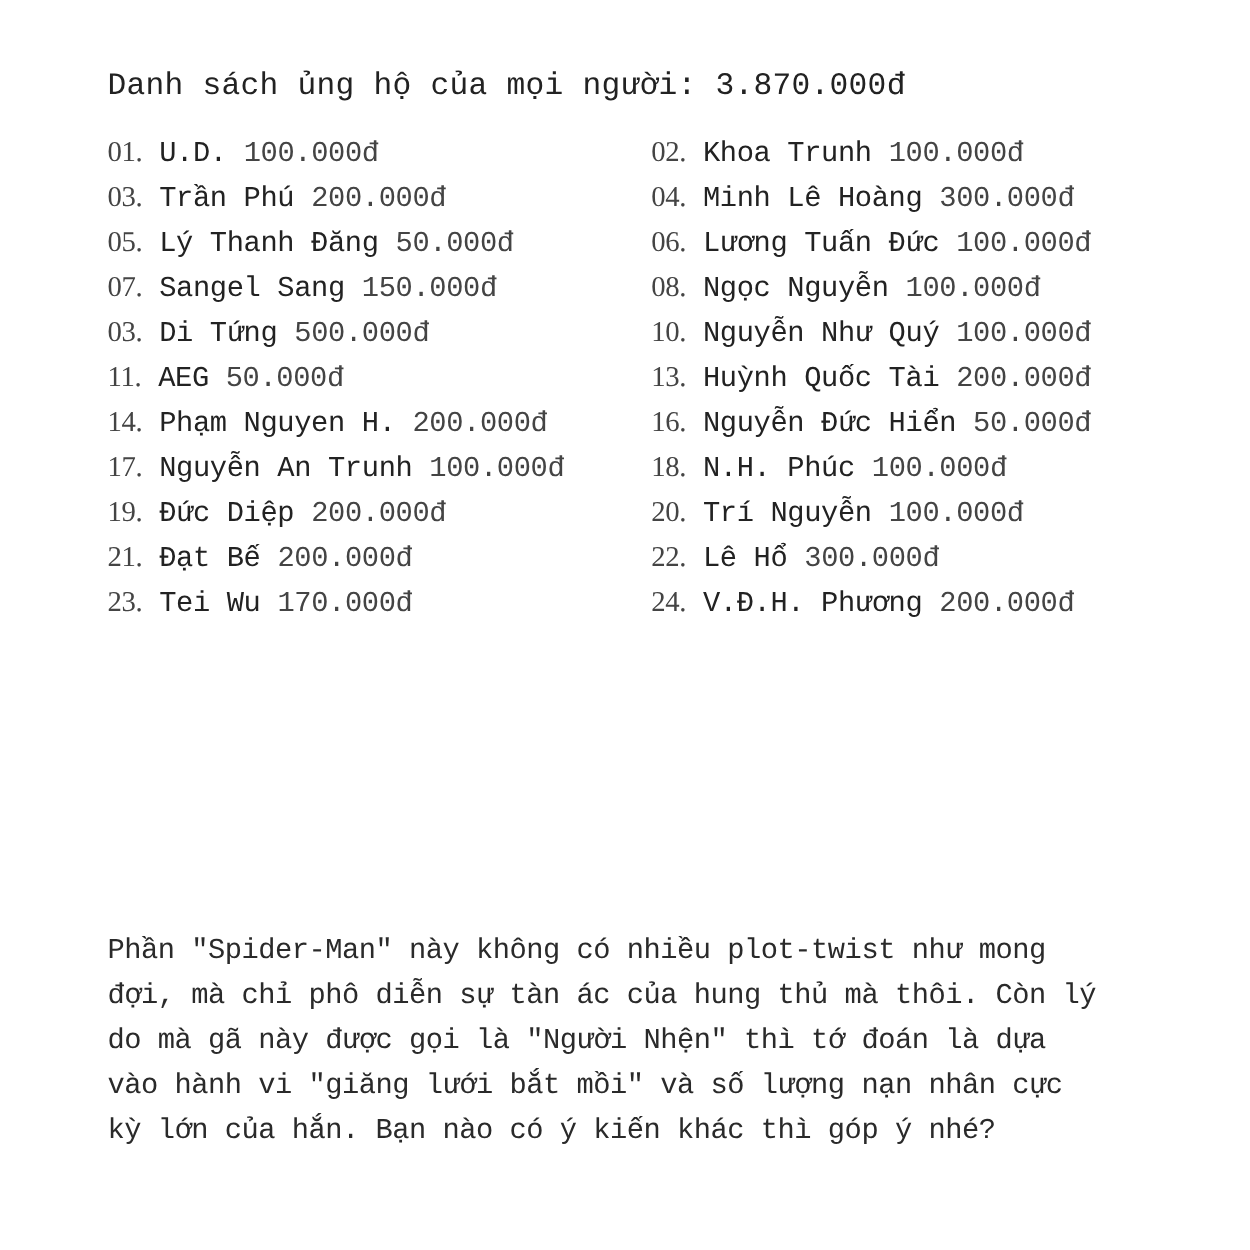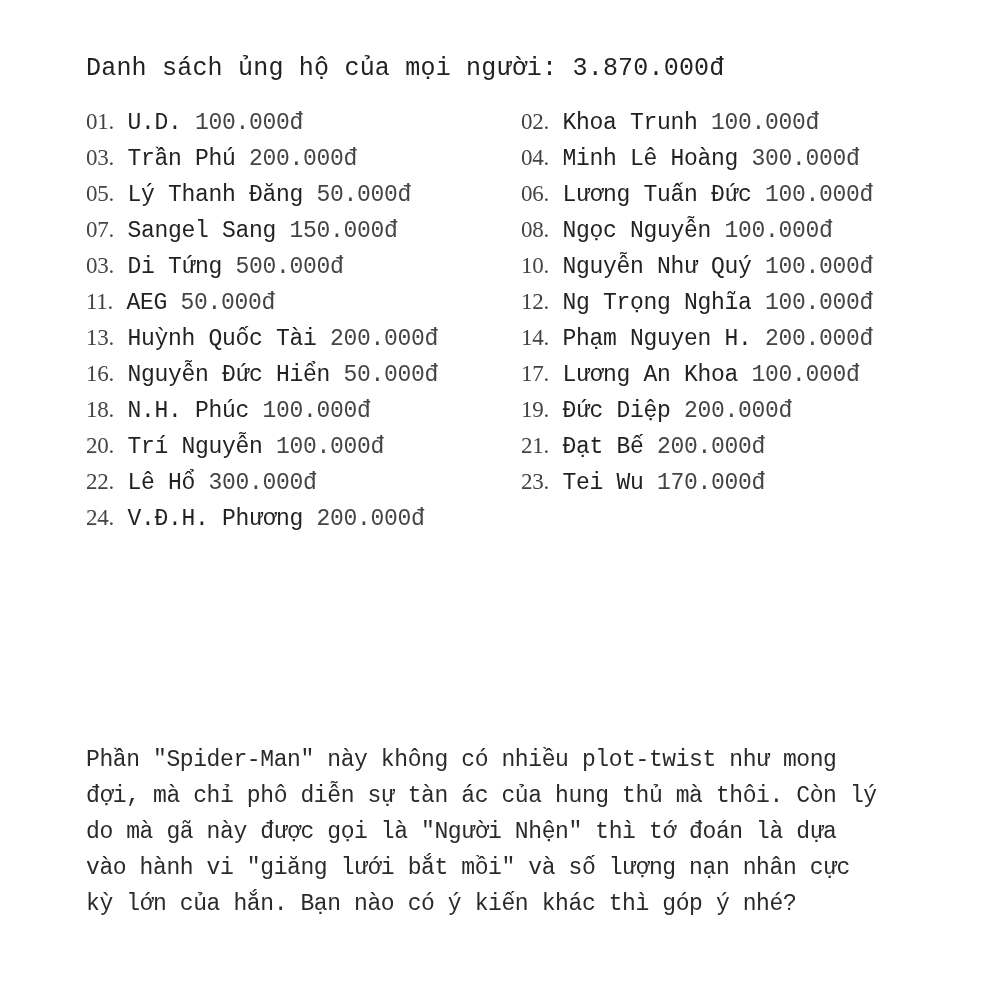--- a/index.html
+++ b/index.html
@@ -68,25 +68,24 @@
   <div class="donor-item"><span class="num">02.</span> <span class="name">Khoa Trunh</span> <span class="amount">100.000đ</span></div>
   <div class="donor-item"><span class="num">03.</span> <span class="name">Trần Phú</span> <span class="amount">200.000đ</span></div>
   <div class="donor-item"><span class="num">04.</span> <span class="name">Minh Lê Hoàng</span> <span class="amount">300.000đ</span></div>
   <div class="donor-item"><span class="num">05.</span> <span class="name">Lý Thanh Đăng</span> <span class="amount">50.000đ</span></div>
   <div class="donor-item"><span class="num">06.</span> <span class="name">Lương Tuấn Đức</span> <span class="amount">100.000đ</span></div>
   <div class="donor-item"><span class="num">07.</span> <span class="name">Sangel Sang</span> <span class="amount">150.000đ</span></div>
   <div class="donor-item"><span class="num">08.</span> <span class="name">Ngọc Nguyễn</span> <span class="amount">100.000đ</span></div>
   <div class="donor-item"><span class="num">03.</span> <span class="name">Di Tứng</span> <span class="amount">500.000đ</span></div>
   <div class="donor-item"><span class="num">10.</span> <span class="name">Nguyễn Như Quý</span> <span class="amount">100.000đ</span></div>
   <div class="donor-item"><span class="num">11.</span> <span class="name">AEG</span> <span class="amount">50.000đ</span></div>
-  <div class="donor-item"><span class="num">12.</span> <span class="name">Ng Trọng Nghĩa</span> <span class="amount">100.000đ</span></div>
   <div class="donor-item"><span class="num">13.</span> <span class="name">Huỳnh Quốc Tài</span> <span class="amount">200.000đ</span></div>
   <div class="donor-item"><span class="num">14.</span> <span class="name">Phạm Nguyen H.</span> <span class="amount">200.000đ</span></div>
   <div class="donor-item"><span class="num">16.</span> <span class="name">Nguyễn Đức Hiển</span> <span class="amount">50.000đ</span></div>
-  <div class="donor-item"><span class="num">17.</span> <span class="name">Lương An Khoa</span> <span class="amount">100.000đ</span></div>
+  <div class="donor-item"><span class="num">17.</span> <span class="name">Nguyễn An Trunh</span> <span class="amount">100.000đ</span></div>
   <div class="donor-item"><span class="num">18.</span> <span class="name">N.H. Phúc</span> <span class="amount">100.000đ</span></div>
   <div class="donor-item"><span class="num">19.</span> <span class="name">Đức Diệp</span> <span class="amount">200.000đ</span></div>
   <div class="donor-item"><span class="num">20.</span> <span class="name">Trí Nguyễn</span> <span class="amount">100.000đ</span></div>
   <div class="donor-item"><span class="num">21.</span> <span class="name">Đạt Bế</span> <span class="amount">200.000đ</span></div>
   <div class="donor-item"><span class="num">22.</span> <span class="name">Lê Hổ</span> <span class="amount">300.000đ</span></div>
   <div class="donor-item"><span class="num">23.</span> <span class="name">Tei Wu</span> <span class="amount">170.000đ</span></div>
   <div class="donor-item"><span class="num">24.</span> <span class="name">V.Đ.H. Phương</span> <span class="amount">200.000đ</span></div>
 </div>
 
 <div class="comment">

